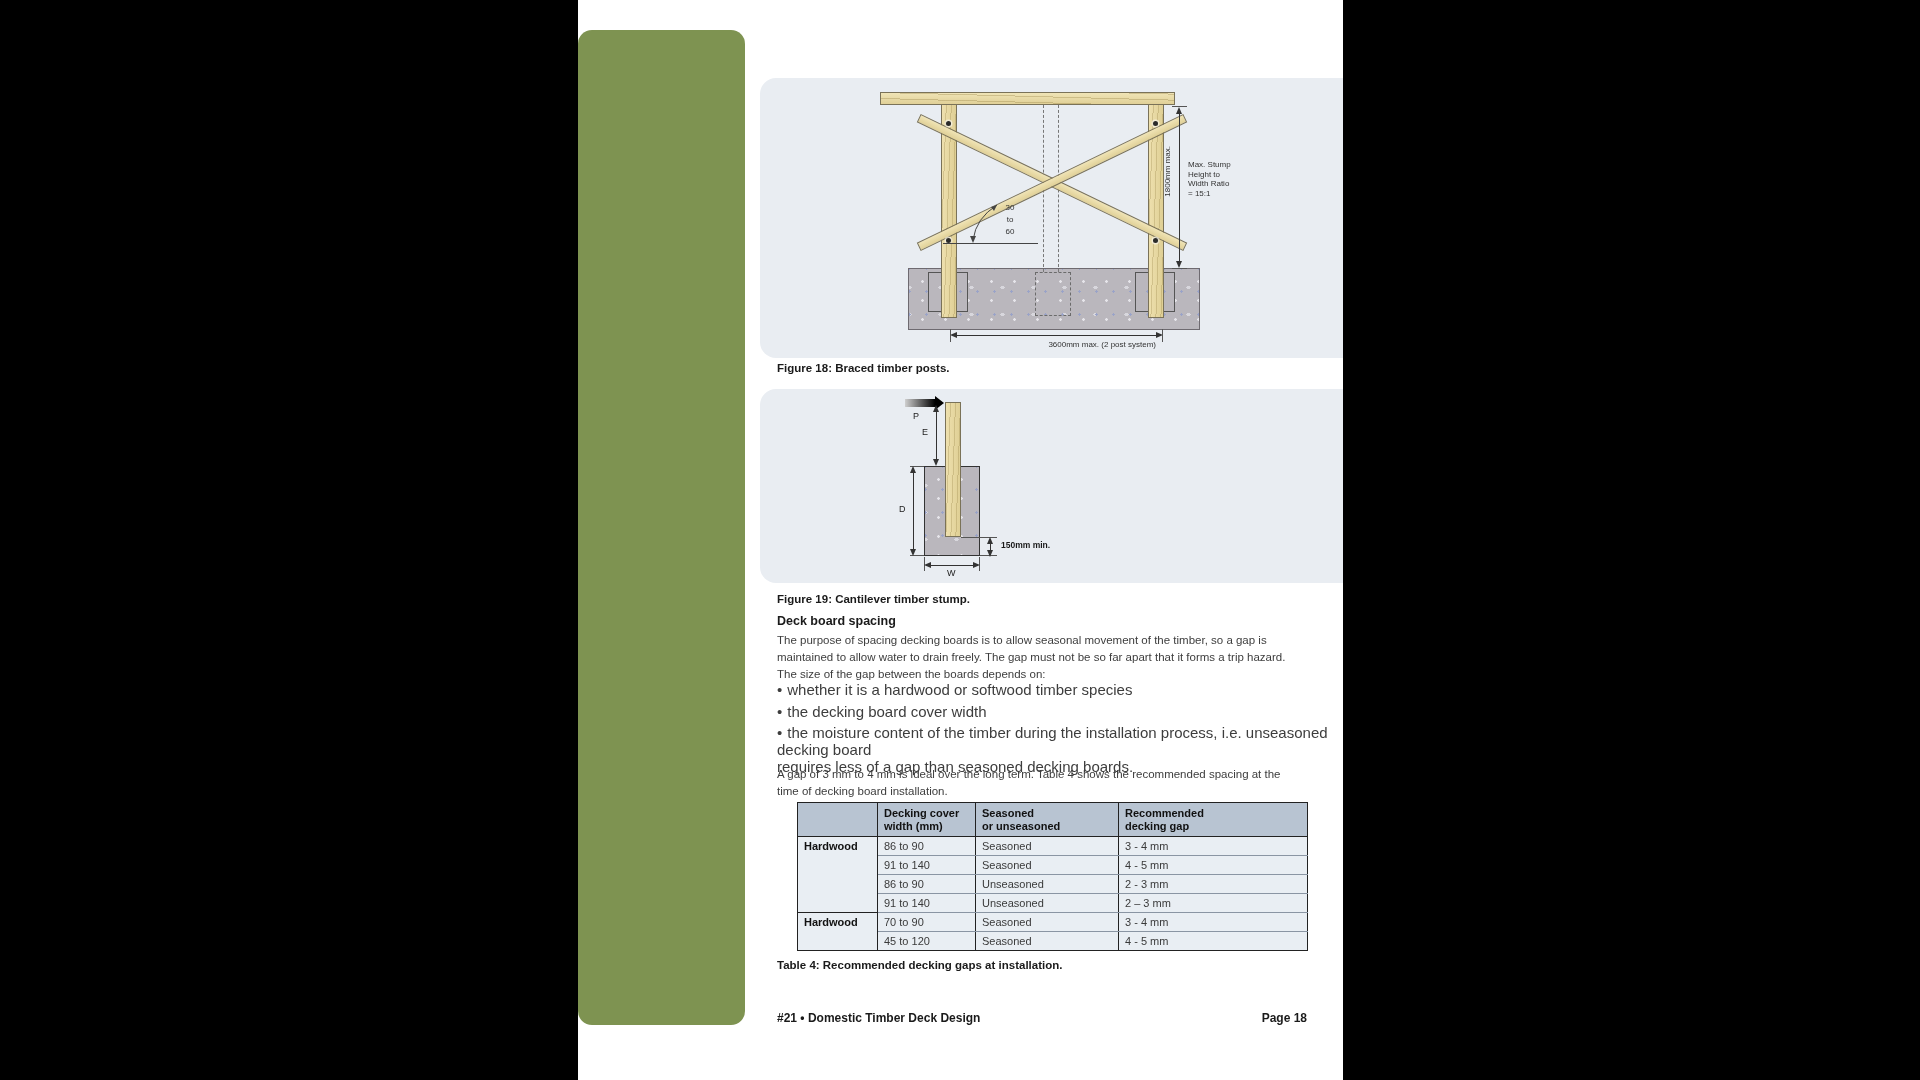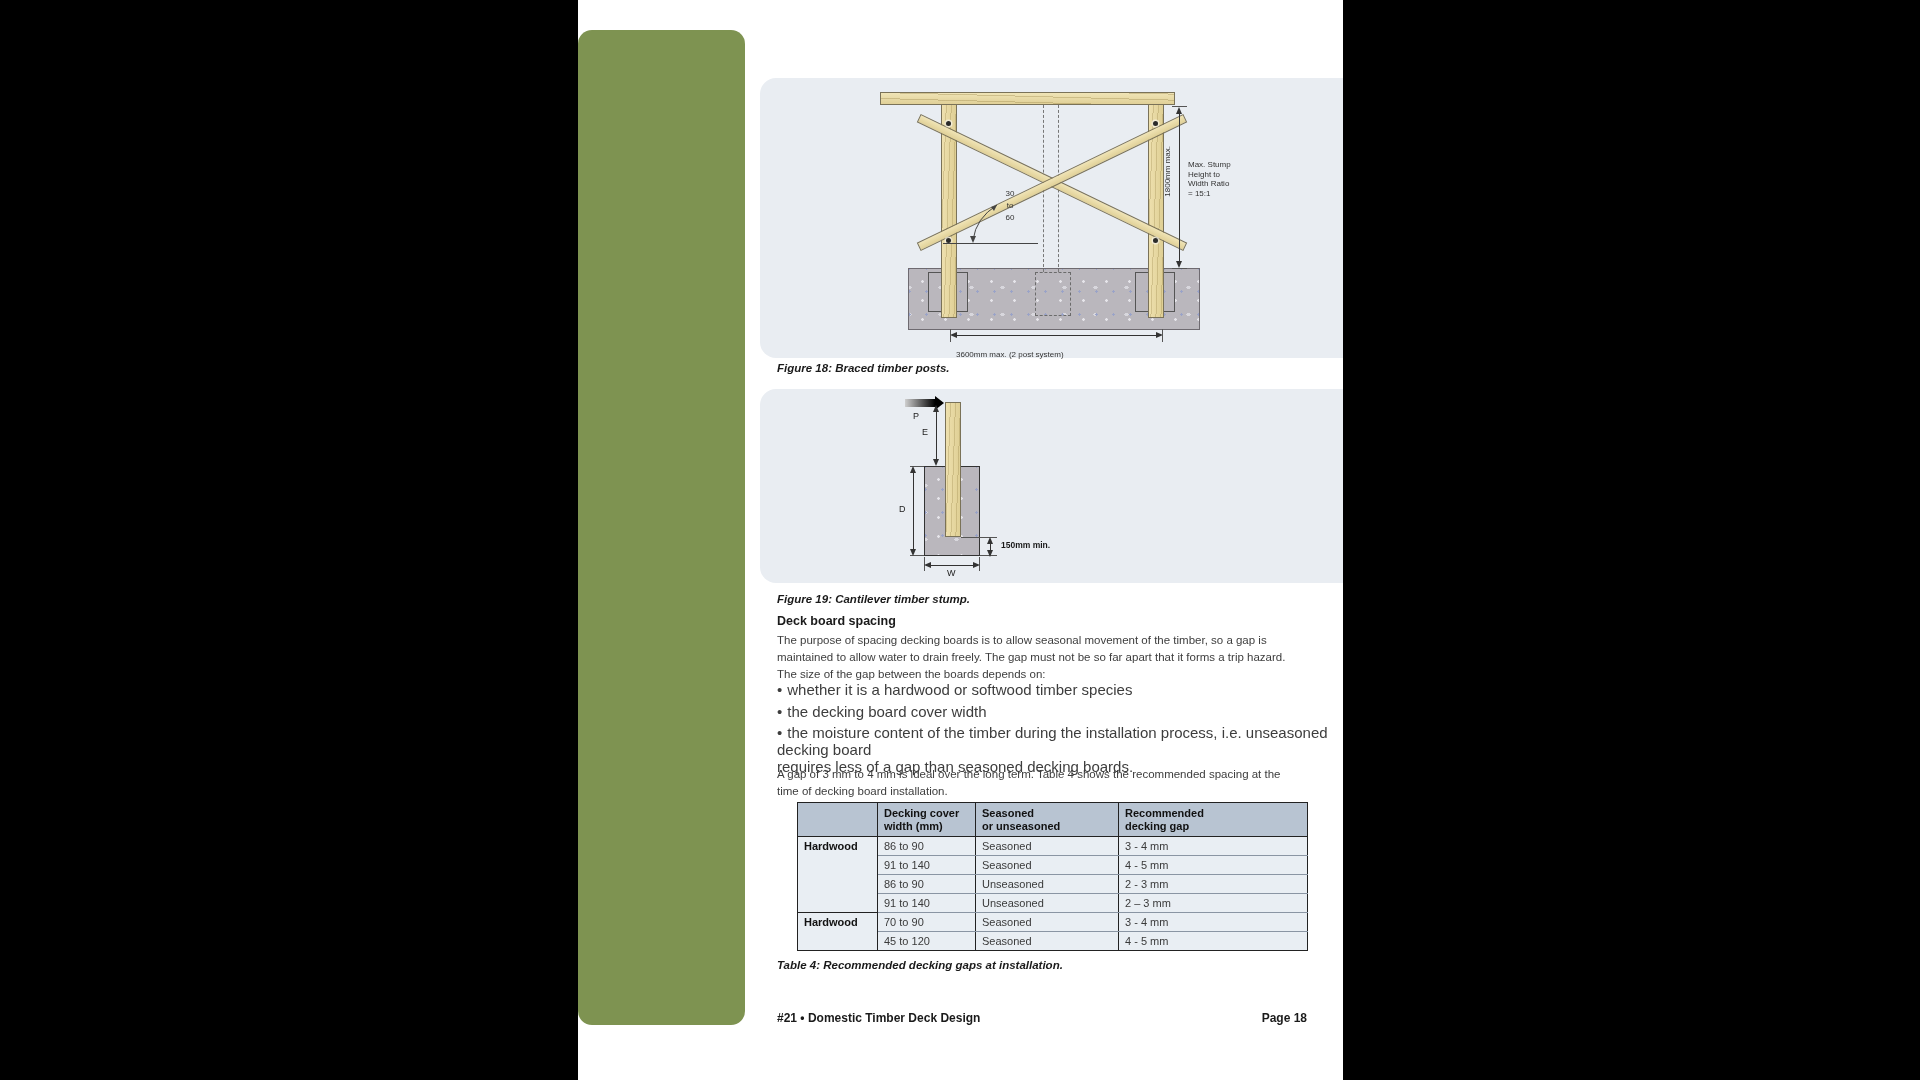--- a/index.html
+++ b/index.html
@@ -6,21 +6,21 @@
     --green:#7E9351; --figbg:#E9EDF2; --thead:#B8C4D2; --trow:#E9EEF3;
     --timber:#EADCA6; --timber-dark:#7a7258; --concrete:#BAB7BD; --ink:#3d3d3d;
   }
   html,body{margin:0;padding:0;background:#000;width:1920px;height:1080px;overflow:hidden;
     font-family:"Liberation Sans","DejaVu Sans",sans-serif;}
   .page{position:absolute;left:578px;top:0;width:765px;height:1080px;background:#fff;overflow:hidden;}
   .abs{position:absolute;}
   .txt{white-space:pre-line;color:var(--ink);font-size:11.5px;line-height:17px;}
   .green{left:0;top:30px;width:167px;height:995px;background:var(--green);border-radius:14px;}
   .figbox{left:182px;width:583px;background:var(--figbg);border-radius:16px 0 0 16px;}
-  .figcap{left:199px;font-size:11.5px;font-weight:bold;font-style:italic;color:#1a1a1a;}
+  .figcap{left:199px;font-size:11.5px;font-weight:bold;color:#1a1a1a;}
   .heading{left:199px;font-size:12.5px;font-weight:bold;color:#1a1a1a;}
   .bullet{left:199px;width:566px;color:var(--ink);font-size:15px;line-height:17px;}
   .bullet .mark{margin-right:5px;}
   
   .timber{background:linear-gradient(180deg,#f0e4b6,#e0d097);border:1px solid var(--timber-dark);box-sizing:border-box;}
   .grain-h{background-image:repeating-linear-gradient(1.5deg,rgba(150,130,70,0) 0 5px,rgba(150,130,70,.35) 5px 6px),linear-gradient(180deg,#f0e4b6,#e0d097);}
   .grain-v{background-image:repeating-linear-gradient(92deg,rgba(150,130,70,0) 0 4px,rgba(150,130,70,.30) 4px 5px),linear-gradient(90deg,#eee0ae,#dfcf94);}
   .concrete{background-color:var(--concrete);
     background-image:radial-gradient(#e6e5ea 1.5px,transparent 1.6px),radial-gradient(#9aa3c8 1px,transparent 1.1px),radial-gradient(#d8d7dd 2px,transparent 2.1px);
     background-size:23px 19px,17px 23px,31px 27px;background-position:2px 3px,9px 11px,16px 5px;
@@ -83,41 +83,41 @@
     <div class="abs bolt" style="left:186px;top:160px;"></div>
     <div class="abs bolt" style="left:393px;top:43px;"></div>
     <div class="abs bolt" style="left:393px;top:160px;"></div>
 
     <div class="abs hline" style="left:183px;top:165px;width:95px;background:#444;"></div>
     <svg class="abs" style="left:204px;top:124px;" width="40" height="44" viewBox="0 0 40 44">
       <path d="M33 3 Q12 16 9 38" stroke="#444" fill="none" stroke-width="1"></path>
       <polygon points="33,3 27,5 30,9" fill="#444"></polygon>
       <polygon points="9,41 6,34 12,34" fill="#444"></polygon>
     </svg>
-    <div class="abs dlabel" style="left:238px;top:110px;width:24px;text-align:center;line-height:12px;">30
+    <div class="abs dlabel" style="left:238px;top:124px;width:24px;text-align:center;line-height:12px;">30
 to
 60</div>
 
     <div class="abs vline" style="left:419px;top:34px;height:149px;"></div>
     <div class="abs ar ar-up" style="left:416px;top:29px;"></div>
     <div class="abs ar ar-dn" style="left:416px;top:183px;"></div>
     <div class="abs hline" style="left:412px;top:28px;width:15px;background:#555;"></div>
     <div class="abs hline" style="left:412px;top:190px;width:15px;background:#555;"></div>
     <div class="abs rot" style="left:403px;top:68px;">1800mm max.</div>
     <div class="abs dlabel" style="left:428px;top:82px;width:70px;">Max. Stump
 Height to
 Width Ratio
 = 15:1</div>
 
     <div class="abs hline" style="left:193px;top:257px;width:206px;"></div>
     <div class="abs ar ar-lf" style="left:190px;top:253.5px;"></div>
     <div class="abs ar ar-rt" style="left:396px;top:253.5px;"></div>
     <div class="abs vline" style="left:190px;top:251px;height:13px;background:#555;"></div>
     <div class="abs vline" style="left:402px;top:251px;height:13px;background:#555;"></div>
-    <div class="abs dlabel" style="left:196px;top:272px;width:200px;text-align:left;">3600mm max. (2 post system)</div>
+    <div class="abs dlabel" style="left:196px;top:262px;width:200px;text-align:right;">3600mm max. (2 post system)</div>
   </div>
   <div class="abs figcap" style="top:362px;">Figure 18: Braced timber posts.</div>
 
   <div class="abs figbox" style="top:389px;height:194px;">
 
     <div class="abs concrete" style="left:164px;top:77px;width:56px;height:90px;border-color:#333;"></div>
 
     <div class="abs timber grain-v" style="left:185px;top:13px;width:16px;height:135px;"></div>
 
     <div class="abs" style="left:145px;top:10px;width:30px;height:8px;background:linear-gradient(90deg,#cfcfcf,#000);"></div>

